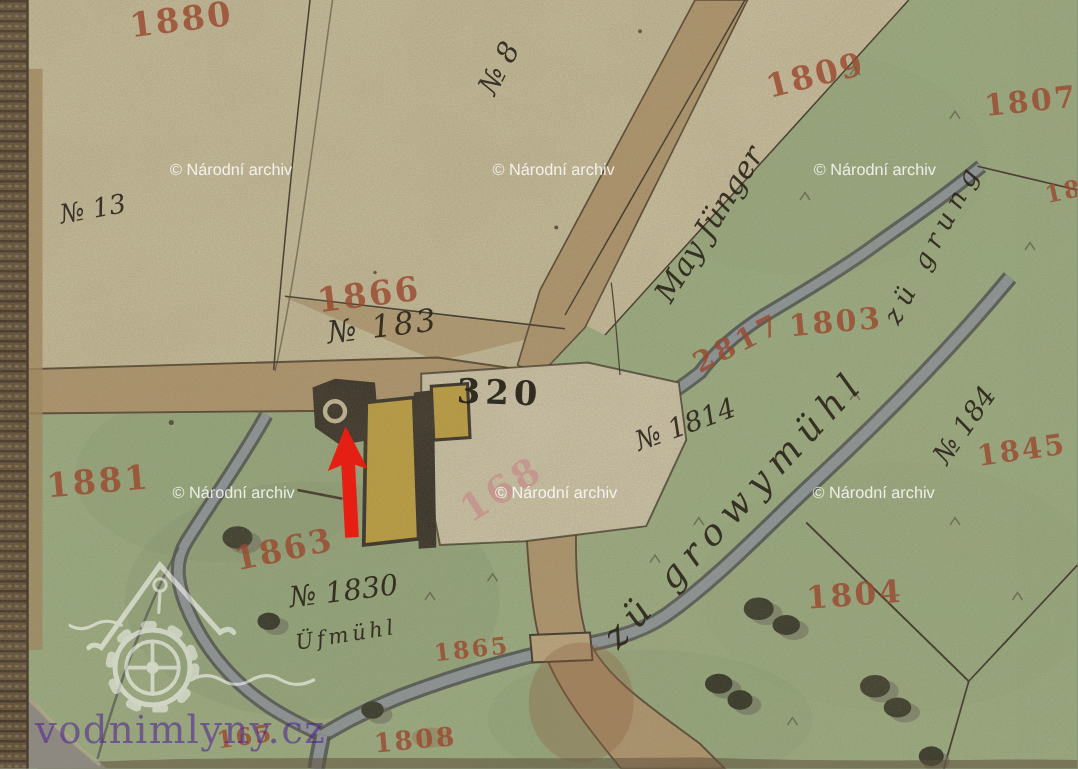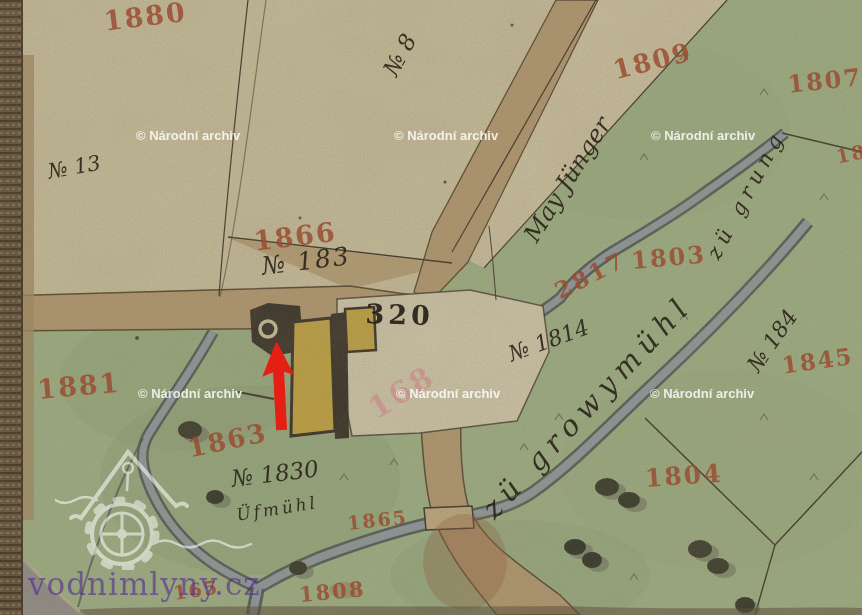--- a/index.html
+++ b/index.html
@@ -6,21 +6,21 @@
   .stage{position:relative;width:862px;height:615px;overflow:hidden;
          font-family:"DejaVu Serif",serif;background:#9db687;}
   .stage svg.map{position:absolute;left:0;top:0;}
   .layer{position:absolute;left:0;top:0;width:862px;height:615px;pointer-events:none;}
   .lbl{position:absolute;white-space:nowrap;transform-origin:0 0;}
   .red{font-family:"DejaVu Serif",serif;font-weight:bold;color:#9a4a30;opacity:.82;letter-spacing:2px;}
   .blk{font-family:"DejaVu Serif",serif;font-style:italic;color:#2b241a;opacity:.9;}
   .num{font-family:"DejaVu Serif",serif;font-weight:bold;color:#262118;opacity:.92;}
   .pink{font-family:"DejaVu Serif",serif;font-weight:bold;color:#c68e8a;opacity:.75;letter-spacing:3px;}
   .wm{position:absolute;font-family:"Liberation Sans",sans-serif;font-size:13px;
-      color:#fff;opacity:.82;white-space:nowrap;font-weight:bold;}
+      color:#fff;opacity:.82;white-space:nowrap;}
   .sitewm{position:absolute;left:28px;top:566px;font-family:"DejaVu Serif",serif;
       font-size:31px;letter-spacing:1px;color:#4c1d95;opacity:.55;white-space:nowrap;}
   .logo{position:absolute;left:55px;top:430px;opacity:.55;}
 </style>
 </head>
 <body>
 
 <div class="stage">
 
   <svg class="map" width="862" height="615" viewBox="0 0 862 615">

